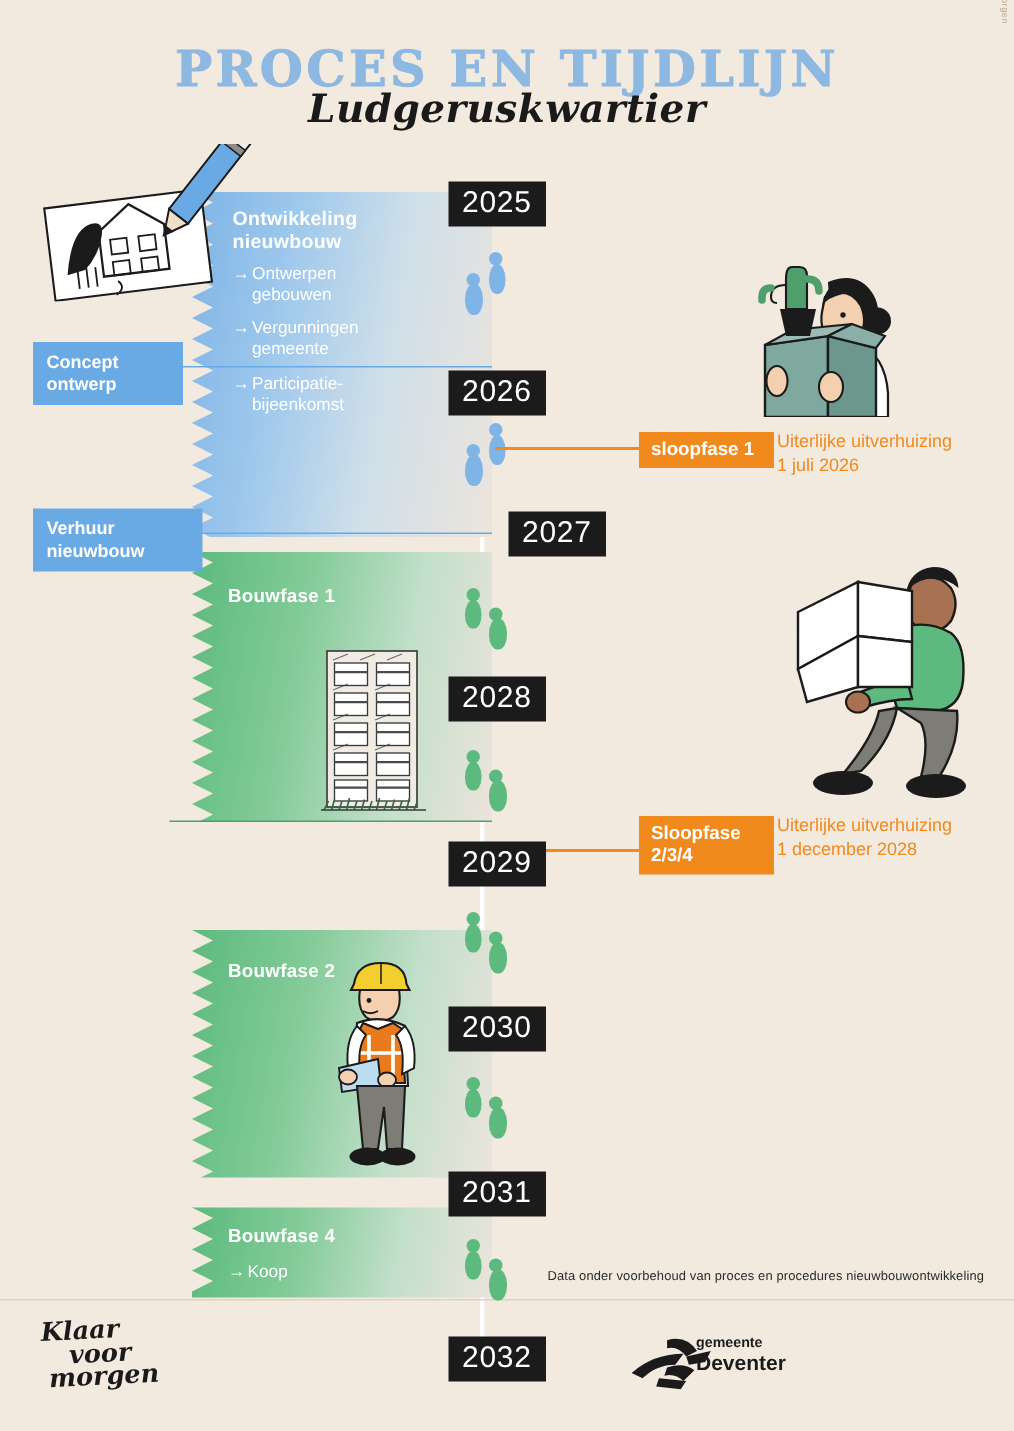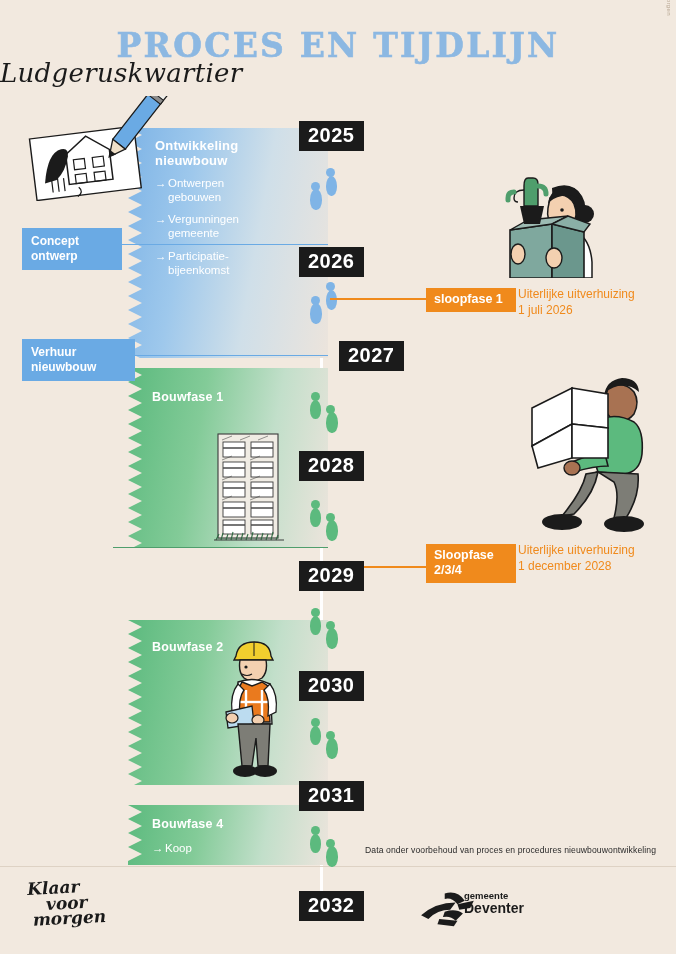--- a/index.html
+++ b/index.html
@@ -14,23 +14,23 @@
 
   
   .title-main{
     position:absolute;left:0;top:26px;width:676px;text-align:center;
     font-family:"DejaVu Serif",serif;
     font-weight:bold;font-size:33px;letter-spacing:2.2px;
     color:#8cb8e2;
     -webkit-text-stroke:0.6px #8cb8e2;
   }
   .title-sub{
-    position:absolute;left:0;top:58px;width:676px;text-align:left;
+    position:absolute;left:0;top:58px;width:676px;text-align:center;
     font-family:"DejaVu Serif",serif;
-    font-style:italic;font-weight:normal;font-size:26px;color:#1a1a1a;
+    font-style:italic;font-weight:bold;font-size:26px;color:#1a1a1a;
     letter-spacing:0.3px;
   }
   .vert-note{
     position:absolute;right:4px;top:16px;
     font-size:6px;color:#b9a894;letter-spacing:.4px;
     transform:rotate(90deg);transform-origin:right top;
     white-space:nowrap;
   }
 
   
@@ -39,21 +39,21 @@
     background:#ffffff;opacity:.95;
   }
   .spine-dot{
     position:absolute;left:316px;top:143px;width:9px;height:9px;border-radius:50%;
     background:#ffffff;
   }
 
   
   .year{
     position:absolute;background:#1b1b1b;color:#ffffff;
-    font-weight:bold;font-size:20px;letter-spacing:.5px;
+    font-weight:normal;font-size:20px;letter-spacing:.5px;
     padding:3px 9px 4px 9px;
     z-index:30;
   }
 
   
   .band{position:absolute;z-index:5;}
   .band .fill{position:absolute;inset:0;}
   .band-label{
     position:absolute;color:#ffffff;font-weight:bold;font-size:12.5px;
     letter-spacing:.2px;z-index:12;

